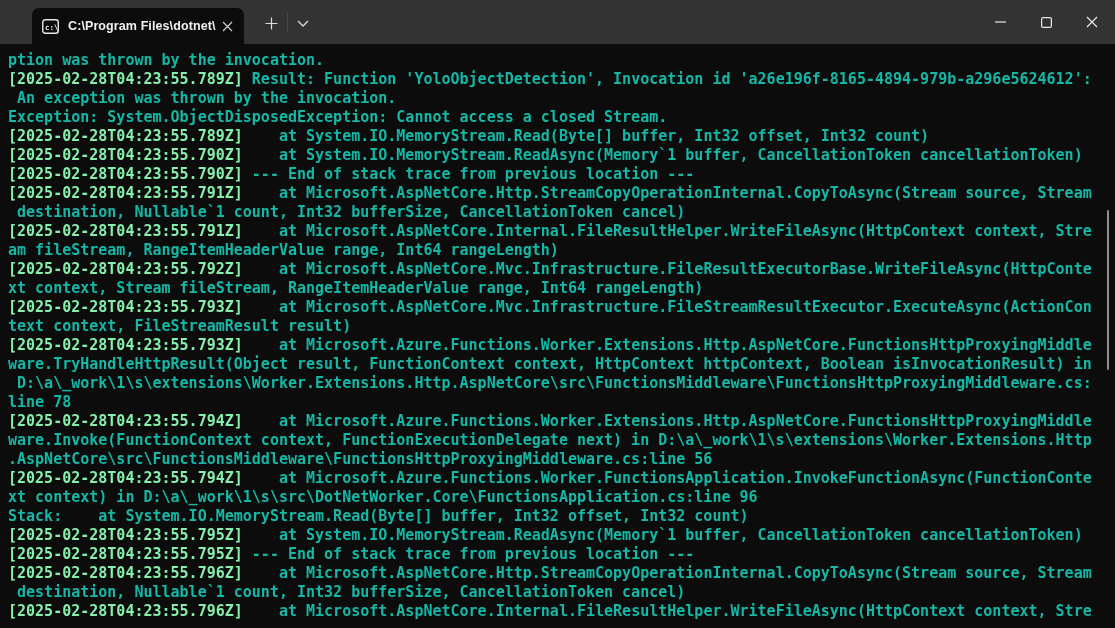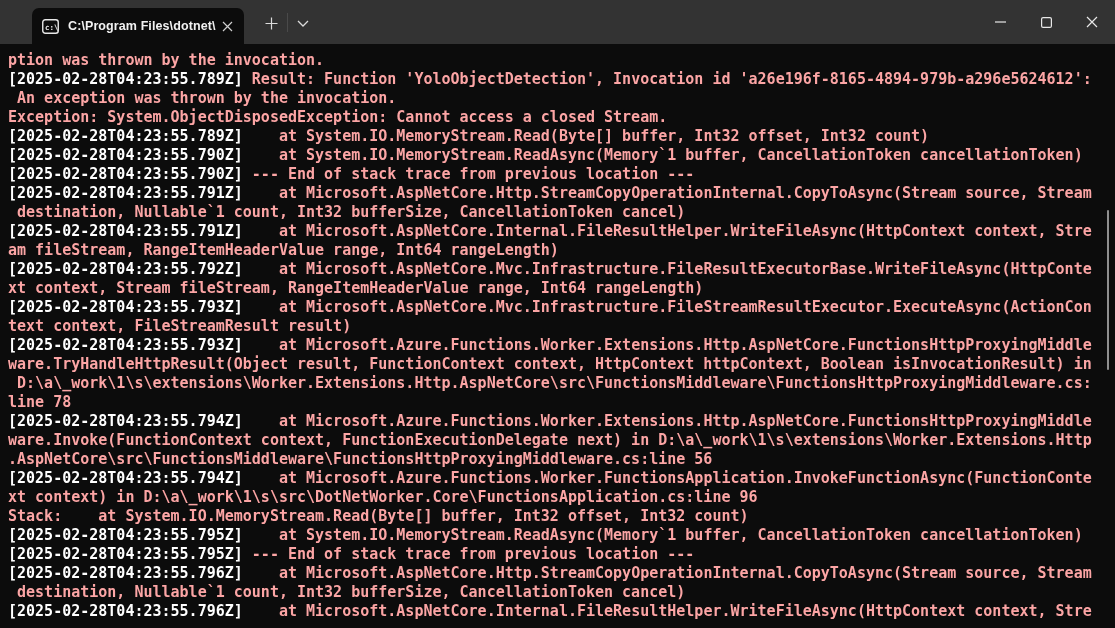--- a/index.html
+++ b/index.html
@@ -12,22 +12,22 @@
   .tab-close{background:none;border:none;padding:0;width:22px;height:22px;display:flex;align-items:center;justify-content:center;cursor:pointer;border-radius:4px;}
   .iconbtn{background:none;border:none;padding:0;cursor:pointer;display:flex;align-items:center;justify-content:center;}
   .new-tab{position:absolute;left:256px;top:8px;width:30px;height:30px;border-radius:4px;}
   .tab-dropdown{position:absolute;left:288px;top:8px;width:30px;height:30px;border-radius:4px;}
   .tb-sep{position:absolute;left:287px;top:13px;width:1px;height:19px;background:#4a4a4a;}
   .win-controls{position:absolute;right:0;top:0;height:44px;display:flex;}
   .win-btn{width:46px;height:44px;background:none;border:none;padding:0;display:flex;align-items:center;justify-content:center;cursor:pointer;}
   
   .terminal{flex:1;background:#0c0c0c;padding:7px 0 0 8px;overflow:hidden;white-space:pre;font-family:"DejaVu Sans Mono","Liberation Mono",monospace;font-size:15px;line-height:19px;font-weight:700;position:relative;}
   .line{height:19px;}
-  .seg-ts{color:#ffffff;}
-  .seg-err{color:#fca5a5;margin-top:15px;}
+  .seg-ts{color:#86efac;}
+  .seg-err{color:#14b8a6;margin-top:15px;}
   .scrollbar-thumb{position:absolute;right:6px;top:210px;width:2px;height:160px;background:#8f8f8f;border-radius:1px;}
 </style>
 </head>
 <body>
 
 <div class="window">
   <div class="titlebar">
     <div class="tab">
       <span class="tab-icon">
         <svg width="17" height="15" viewBox="0 0 17 15">

